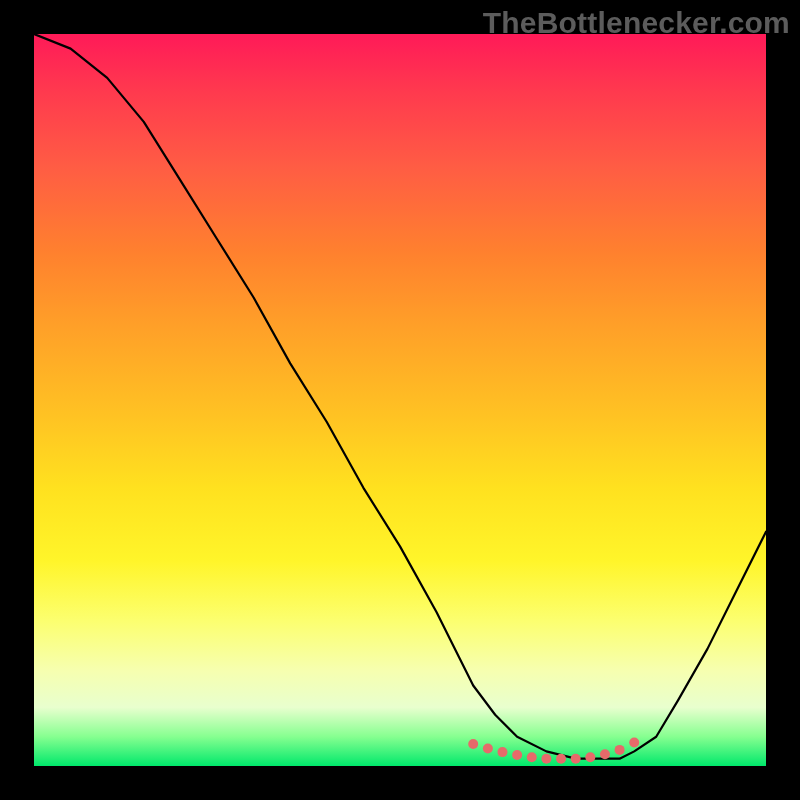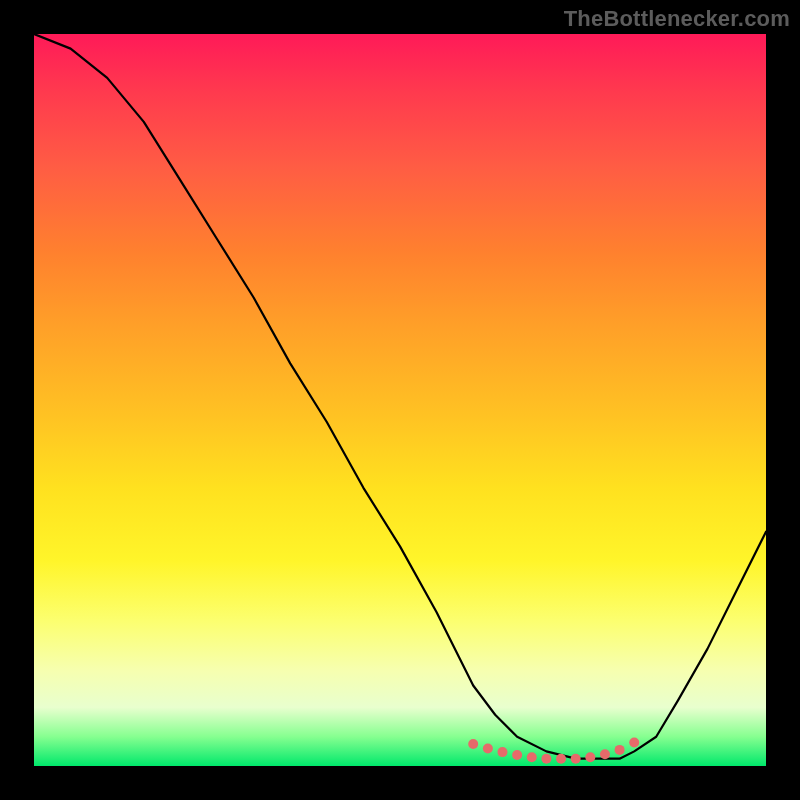--- a/index.html
+++ b/index.html
@@ -3,21 +3,21 @@
 <meta charset="utf-8">
 <style>
   * { margin: 0; padding: 0; box-sizing: border-box; }
   html, body { width: 800px; height: 800px; background: #000; overflow: hidden; }
   .container { position: relative; width: 800px; height: 800px; }
   .watermark {
     position: absolute;
     top: 6px;
     right: 10px;
     font-family: Arial, Helvetica, sans-serif;
-    font-size: 22px;
+    font-size: 30px;
     font-weight: 600;
     color: #5c5c5c;
     letter-spacing: 0.2px;
     z-index: 10;
   }
   .plot-area {
     position: absolute;
     left: 34px;
     top: 34px;
     width: 732px;

